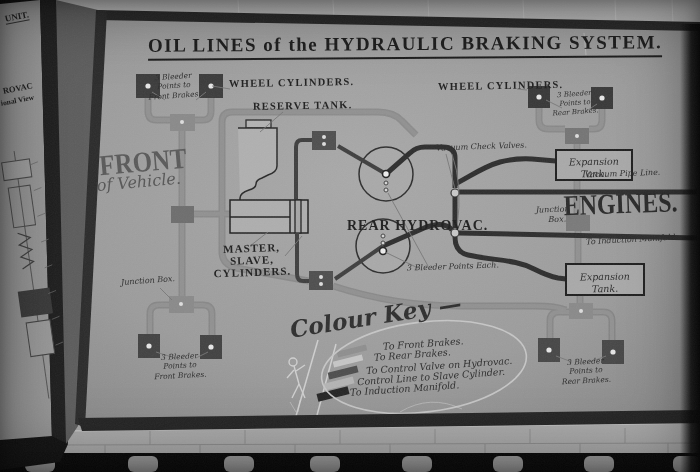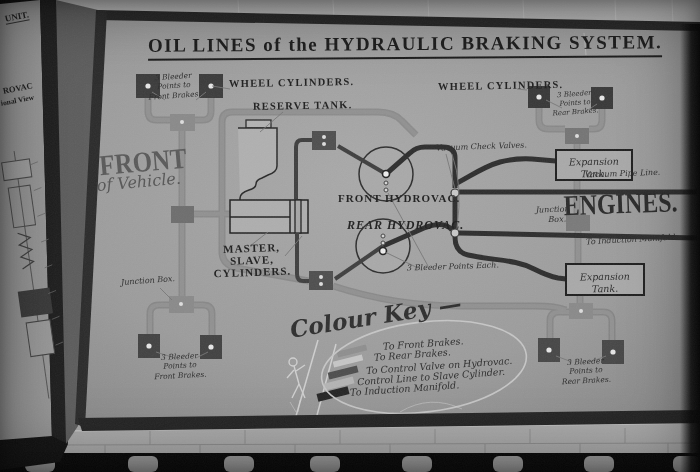--- a/index.html
+++ b/index.html
@@ -286,22 +286,21 @@
 <span class="abs cap" style="left:229px;top:77px;font-size:10.5px;letter-spacing:1.2px;transform:rotate(-1deg);">WHEEL CYLINDERS.</span>
 <span class="abs cap" style="left:253px;top:100px;font-size:10.5px;letter-spacing:1.2px;transform:rotate(-1deg);">RESERVE TANK.</span>
 
 <span class="abs big" style="left:98px;top:150px;font-size:25px;color:#5a5a5a;transform:rotate(-5deg) scaleY(1.15);transform-origin:left top;">FRONT</span>
 <span class="abs hw" style="left:96px;top:176px;font-size:16px;color:#565656;transform:rotate(-5deg);transform-origin:left top;">of Vehicle.</span>
 
 <span class="abs cap ctr" style="left:206px;top:242px;width:92px;font-size:11px;letter-spacing:1px;white-space:pre-line;transform:rotate(-2deg);">MASTER,
 SLAVE,
 CYLINDERS.</span>
 
-<span class="abs cap" style="left:338px;top:192px;font-size:11px;letter-spacing:1px;">FRONT HYDROVAC.</span>
-<span class="abs cap" style="left:347px;top:218px;font-size:12px;letter-spacing:1px;font-style:italic;">REAR HYDROVAC.</span>
+<span class="abs cap" style="left:347px;top:218px;font-size:14px;letter-spacing:1px;">REAR HYDROVAC.</span>
 
 <span class="abs hw" style="left:436px;top:142px;font-size:8px;transform:rotate(-2deg);">Vacuum Check Valves.</span>
 <span class="abs hw" style="left:407px;top:262px;font-size:8px;transform:rotate(-2deg);">3 Bleeder Points Each.</span>
 
 <span class="abs cap" style="left:438px;top:80px;font-size:10.5px;letter-spacing:1.2px;transform:rotate(-1deg);">WHEEL CYLINDERS.</span>
 
 <span class="abs big" style="left:563px;top:190px;font-size:24px;color:#2b2b2b;transform:rotate(-2deg) scaleY(1.2);transform-origin:left top;">ENGINES.</span>
 <span class="abs hw" style="left:585px;top:169px;font-size:8px;transform:rotate(-2deg);">Vacuum Pipe Line.</span>
 <span class="abs hw" style="left:536px;top:205px;font-size:8px;text-align:right;width:30px;transform:rotate(-2deg);">Junction
 Box.</span>

